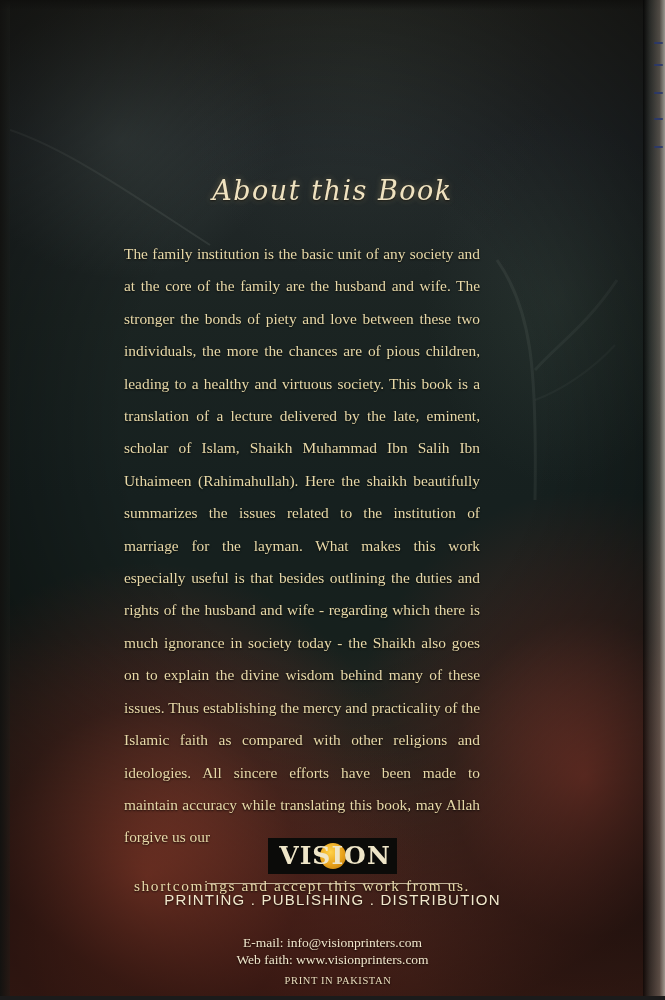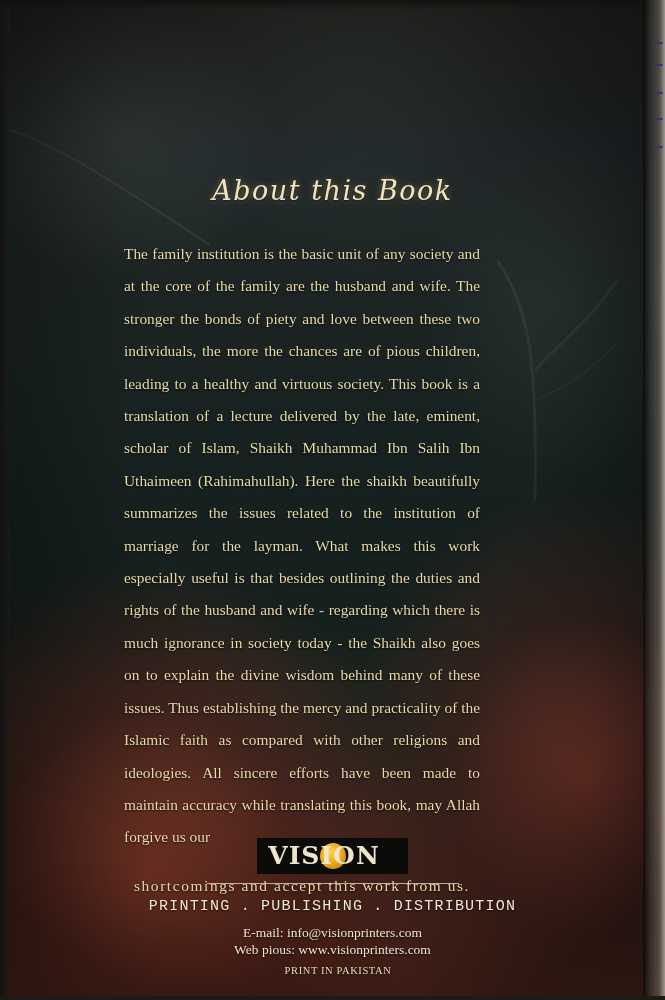--- a/index.html
+++ b/index.html
@@ -141,21 +141,21 @@
     left: 0;
     top: 838px;
     width: 665px;
     text-align: center;
   }
 
   .logo {
     display: inline-block;
     position: relative;
     background: #0b0b09;
-    padding: 5px 28px 6px 11px;
+    padding: 5px 6px 6px 11px;
     line-height: 1;
   }
   .logo-text {
     font-family: "DejaVu Serif", serif;
     font-weight: bold;
     font-size: 25px;
     letter-spacing: 1px;
     color: #efe6c8;
     position: relative;
     z-index: 2;
@@ -173,29 +173,29 @@
   }
 
   .rule {
     width: 252px;
     height: 1px;
     margin: 9px auto 0 auto;
     background: rgba(235,225,195,0.75);
   }
 
   .pub-line1 {
-    margin-top: 14px;
-    font-family: Liberation Mono, monospace;
+    margin-top: 7px;
+    font-family: Liberation Sans, sans-serif;
     font-size: 15px;
     letter-spacing: 1.2px;
     color: #f2e8cc;
     text-shadow: 0 1px 2px rgba(0,0,0,0.7);
   }
   .pub-contact {
-    margin-top: 9px;
+    margin-top: 26px;
     font-family: "Liberation Serif", serif;
     font-size: 13.5px;
     line-height: 17px;
     color: #f0e6cb;
     text-shadow: 0 1px 2px rgba(0,0,0,0.7);
   }
   .pub-print {
     margin-top: 7px;
     font-family: "Liberation Serif", serif;
     font-size: 10.5px;
@@ -254,20 +254,20 @@
         <span class="logo-dot"></span>
         <span class="logo-text">VISION</span>
       </div>
 
       <div class="rule"></div>
 
       <div class="pub-line1">PRINTING . PUBLISHING . DISTRIBUTION</div>
 
       <div class="pub-contact">
         <div>E-mail: info@visionprinters.com</div>
-        <div>Web pious: www.visionprinters.com</div>
+        <div>Web faith: www.visionprinters.com</div>
       </div>
 
       <div class="pub-print">PRINT IN PAKISTAN</div>
     </div>
 
   </div>
 </div>
 
 </body></html>

